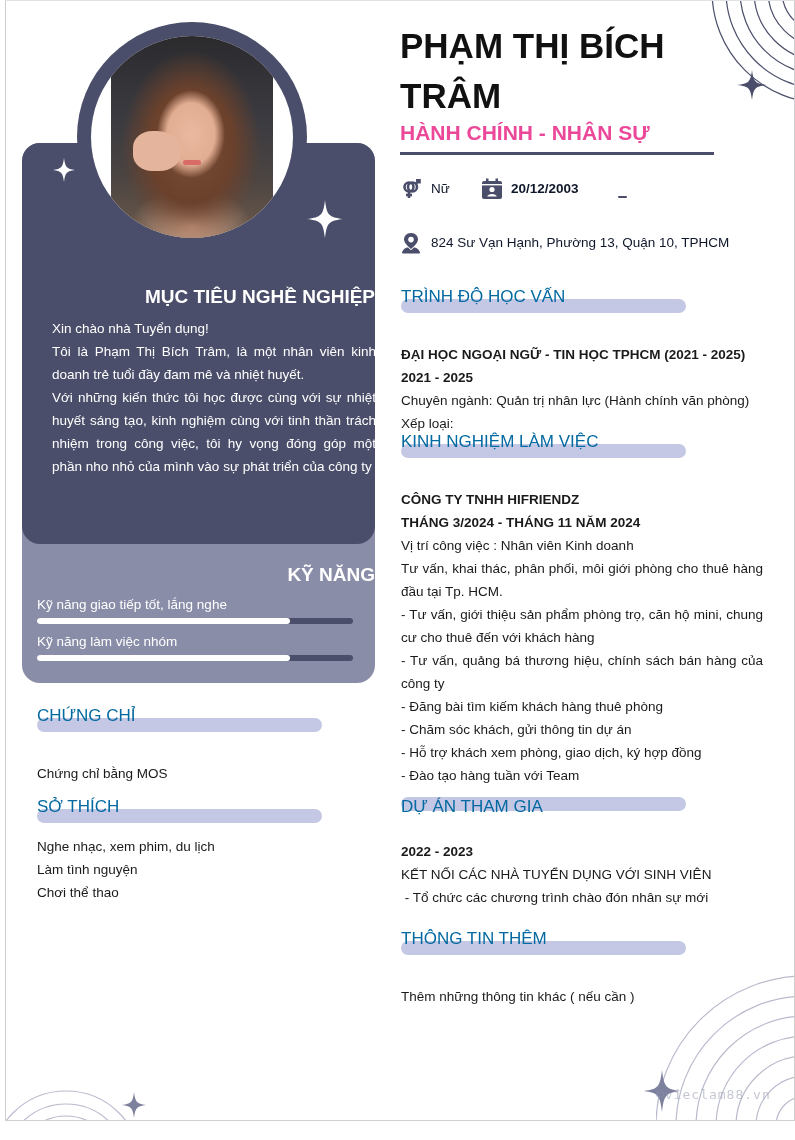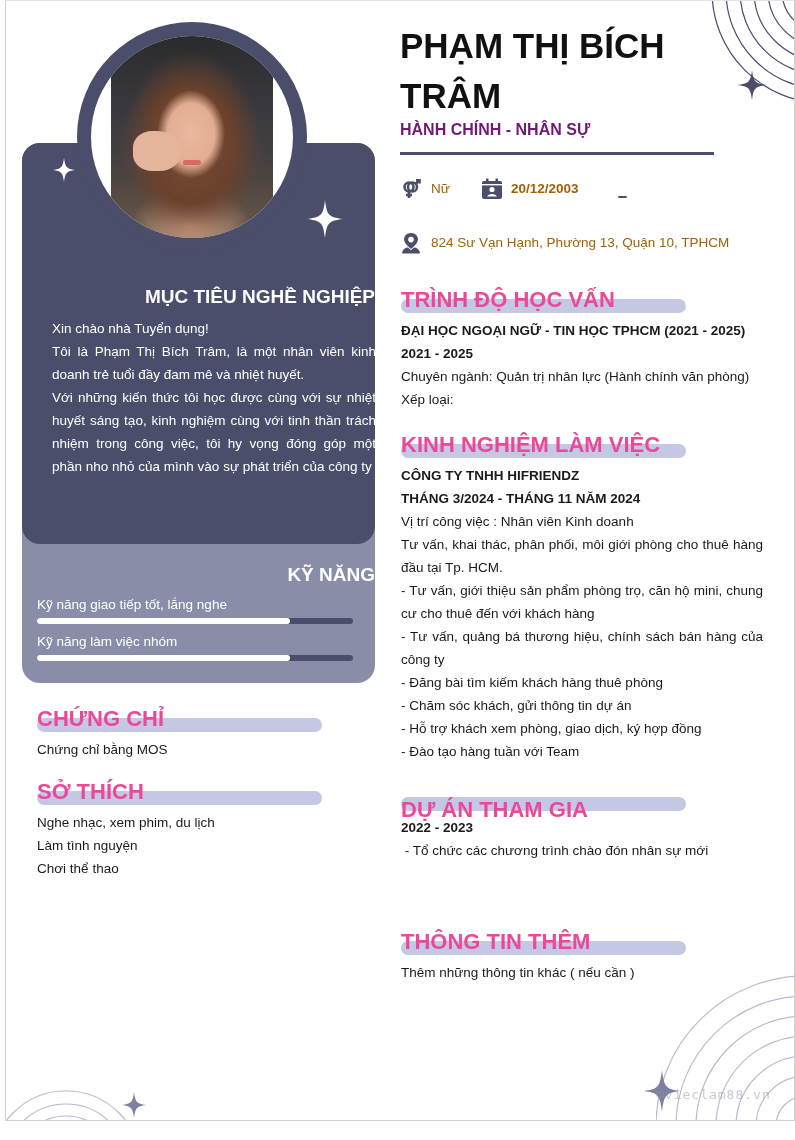--- a/index.html
+++ b/index.html
@@ -30,31 +30,31 @@
   .objective { left: 46px; top: 316px; width: 324px; color: #ffffff; font-size: 13.5px; line-height: 23px; text-align: justify; }
   .objective p { margin: 0; }
 
   .skill-label { left: 31px; color: #ffffff; font-size: 13.5px; }
   .skill-track { left: 31px; width: 316px; height: 6px; border-radius: 3px; background: #4a4e6a; }
   .skill-fill { position: absolute; left: 0; top: 0; height: 6px; border-radius: 3px; background: #ffffff; }
 
   
   .sec { }
   .sec .bar { position: absolute; height: 14px; border-radius: 7px; background: #c5c8e4; }
-  .sec .txt { position: absolute; font-weight: bold; font-size: 22px; color: #ec4899; white-space: nowrap; }
-
-  .body-text { font-size: 13.5px; line-height: 23px; color: #1a1a1a; }
+  .sec .txt { position: absolute; font-weight: normal; font-size: 17px; color: #0369a1; white-space: nowrap; }
+
+  .body-text { font-size: 13.5px; line-height: 23px; color: #1a1a1a; margin-top: 24px; }
   .body-text div { white-space: nowrap; }
   .bold { font-weight: bold; }
   .justify { text-align: justify; white-space: normal !important; }
 
   .name { left: 394px; top: 20px; font-size: 35px; font-weight: bold; line-height: 50px; color: #111; }
-  .role { left: 394px; top: 120px; font-size: 16px; font-weight: bold; color: #701a75; }
+  .role { left: 394px; top: 120px; font-size: 21px; font-weight: bold; color: #ec4899; }
   .role-line { left: 394px; top: 151px; width: 314px; height: 3px; background: #4a4e6a; }
-  .info-text { font-size: 13.5px; color: #a16207; }
+  .info-text { font-size: 13.5px; color: #0f172a; }
   .icon-dark { fill: #4a4e6a; }
   .deco-line { stroke: #4a4e6a; }
   .deco-light { stroke: #b9bbcd; }
   .watermark { left: 650px; top: 1086px; font-family: "DejaVu Sans Mono", monospace; font-size: 13px; color: rgba(150,155,175,0.55); letter-spacing: 1px; }
 </style>
 </head>
 <body>
 
 <div class="page">
 
@@ -136,21 +136,21 @@
   </div>
 
   <div class="abs sec" style="left:31px; top:705px; width:300px; height:30px;">
     <div class="bar" style="left:0; top:12px; width:285px;"></div>
     <div class="txt" style="left:0; top:0;">CHỨNG CHỈ</div>
   </div>
   <div class="abs body-text" style="left:31px; top:737px;">
     <div>Chứng chỉ bằng MOS</div>
   </div>
 
-  <div class="abs sec" style="left:31px; top:778px; width:300px; height:30px;">
+  <div class="abs sec" style="left:31px; top:796px; width:300px; height:30px;">
     <div class="bar" style="left:0; top:12px; width:285px;"></div>
     <div class="txt" style="left:0; top:0;">SỞ THÍCH</div>
   </div>
   <div class="abs body-text" style="left:31px; top:810px;">
     <div>Nghe nhạc, xem phim, du lịch</div>
     <div>Làm tình nguyện</div>
     <div>Chơi thể thao</div>
   </div>
 
   <div class="abs name">
@@ -217,20 +217,21 @@
     <div>- Hỗ trợ khách xem phòng, giao dịch, ký hợp đồng</div>
     <div>- Đào tạo hàng tuần với Team</div>
   </div>
 
   <div class="abs sec" style="left:395px; top:784px; width:300px; height:30px;">
     <div class="bar" style="left:0; top:12px; width:285px;"></div>
     <div class="txt" style="left:0; top:12px;">DỰ ÁN THAM GIA</div>
   </div>
   <div class="abs body-text" style="left:395px; top:815px; width:362px;">
     <div class="bold">2022 - 2023</div>
+    <div>KẾT NỐI CÁC NHÀ TUYỂN DỤNG VỚI SINH VIÊN</div>
     <div style="white-space:pre;"> - Tổ chức các chương trình chào đón nhân sự mới</div>
   </div>
 
   <div class="abs sec" style="left:395px; top:928px; width:300px; height:30px;">
     <div class="bar" style="left:0; top:12px; width:285px;"></div>
     <div class="txt" style="left:0; top:0;">THÔNG TIN THÊM</div>
   </div>
   <div class="abs body-text" style="left:395px; top:960px;">
     <div>Thêm những thông tin khác ( nếu cần )</div>
   </div>

